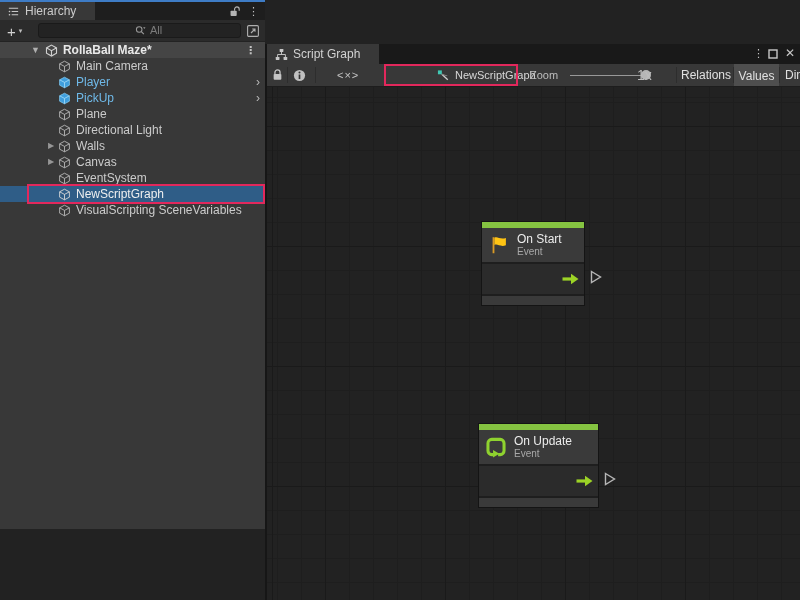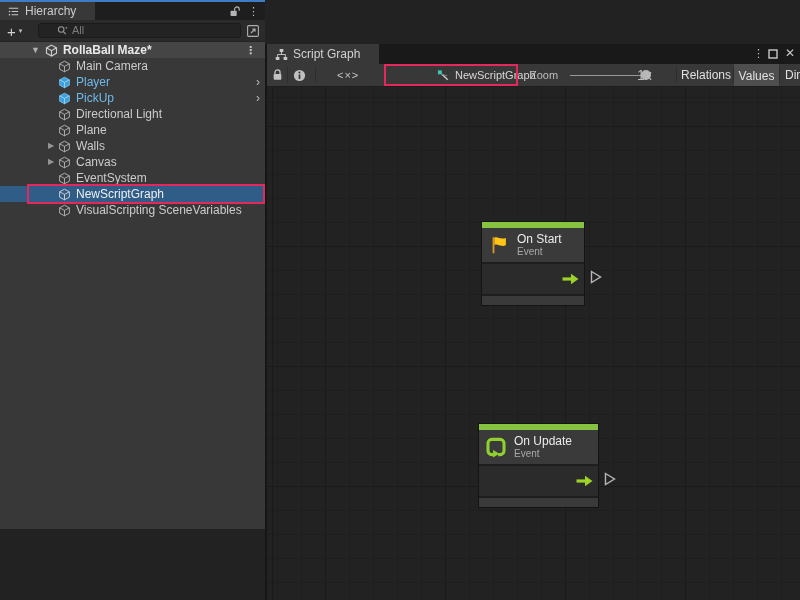--- a/index.html
+++ b/index.html
@@ -21,21 +21,21 @@
   .kebab{color:#C2C2C2;font-size:11px;line-height:1;letter-spacing:0;}
   .hier-tabbar .kebab{position:absolute;left:248px;top:4px;}
 
   .hier-toolbar{position:absolute;left:0;top:20px;width:265px;height:22px;background:#2B2B2B;
     border-bottom:1px solid #232323;box-sizing:border-box;}
   .plusbtn{position:absolute;left:7px;top:1px;height:20px;display:flex;align-items:center;cursor:default;}
   .plusbtn .plus{color:#D2D2D2;font-size:15px;line-height:1;}
   .plusbtn .caret{color:#BEBEBE;font-size:7px;margin-left:3px;}
   .searchbox{position:absolute;left:38px;top:3px;width:203px;height:15px;background:#232323;
     border:1px solid #1A1A1A;border-radius:3px;box-sizing:border-box;
-    display:flex;align-items:center;gap:3px;padding-left:17px;}
+    display:flex;align-items:center;gap:3px;padding-left:17px;justify-content:center;}
   .search-ph{color:#7B7B7B;font-size:11px;line-height:1;}
   .pickicon{position:absolute;left:246px;top:4px;width:14px;height:14px;}
 
   .scene-row{position:absolute;left:0;top:42px;width:265px;height:16px;background:#454545;
     display:flex;align-items:center;color:#E9E9E9;font-size:12px;font-weight:600;}
   .scene-row .tri{margin-left:31px;font-size:9px;color:#AFAFAF;line-height:1;}
   .scene-row .ulogo{margin-left:5px;display:inline-flex;}
   .scene-row .sname{margin-left:5px;}
   .scene-row .kebab{position:absolute;right:9px;top:3px;}
 
@@ -193,31 +193,31 @@
         <span class="chev">›</span>
       </div>
 
       <div class="hrow">
         <span class="exp"></span>
         <span class="cube">
           <svg viewBox="0 0 16 16" width="13" height="13">
               <path d="M8 1.5 L14 4.7 V11.3 L8 14.5 L2 11.3 V4.7 Z M2 4.7 L8 7.9 L14 4.7 M8 7.9 V14.5" fill="none" stroke="#B8B8B8" stroke-width="1.1"></path>
             </svg>
         </span>
+        <span class="hlabel">Plane</span>
+      </div>
+
+      <div class="hrow">
+        <span class="exp"></span>
+        <span class="cube">
+          <svg viewBox="0 0 16 16" width="13" height="13">
+              <path d="M8 1.5 L14 4.7 V11.3 L8 14.5 L2 11.3 V4.7 Z M2 4.7 L8 7.9 L14 4.7 M8 7.9 V14.5" fill="none" stroke="#B8B8B8" stroke-width="1.1"></path>
+            </svg>
+        </span>
         <span class="hlabel">Directional Light</span>
-      </div>
-
-      <div class="hrow">
-        <span class="exp"></span>
-        <span class="cube">
-          <svg viewBox="0 0 16 16" width="13" height="13">
-              <path d="M8 1.5 L14 4.7 V11.3 L8 14.5 L2 11.3 V4.7 Z M2 4.7 L8 7.9 L14 4.7 M8 7.9 V14.5" fill="none" stroke="#B8B8B8" stroke-width="1.1"></path>
-            </svg>
-        </span>
-        <span class="hlabel">Plane</span>
       </div>
 
       <div class="hrow">
         <span class="exp">▶</span>
         <span class="cube">
           <svg viewBox="0 0 16 16" width="13" height="13">
               <path d="M8 1.5 L14 4.7 V11.3 L8 14.5 L2 11.3 V4.7 Z M2 4.7 L8 7.9 L14 4.7 M8 7.9 V14.5" fill="none" stroke="#B8B8B8" stroke-width="1.1"></path>
             </svg>
         </span>
         <span class="hlabel">Walls</span>

